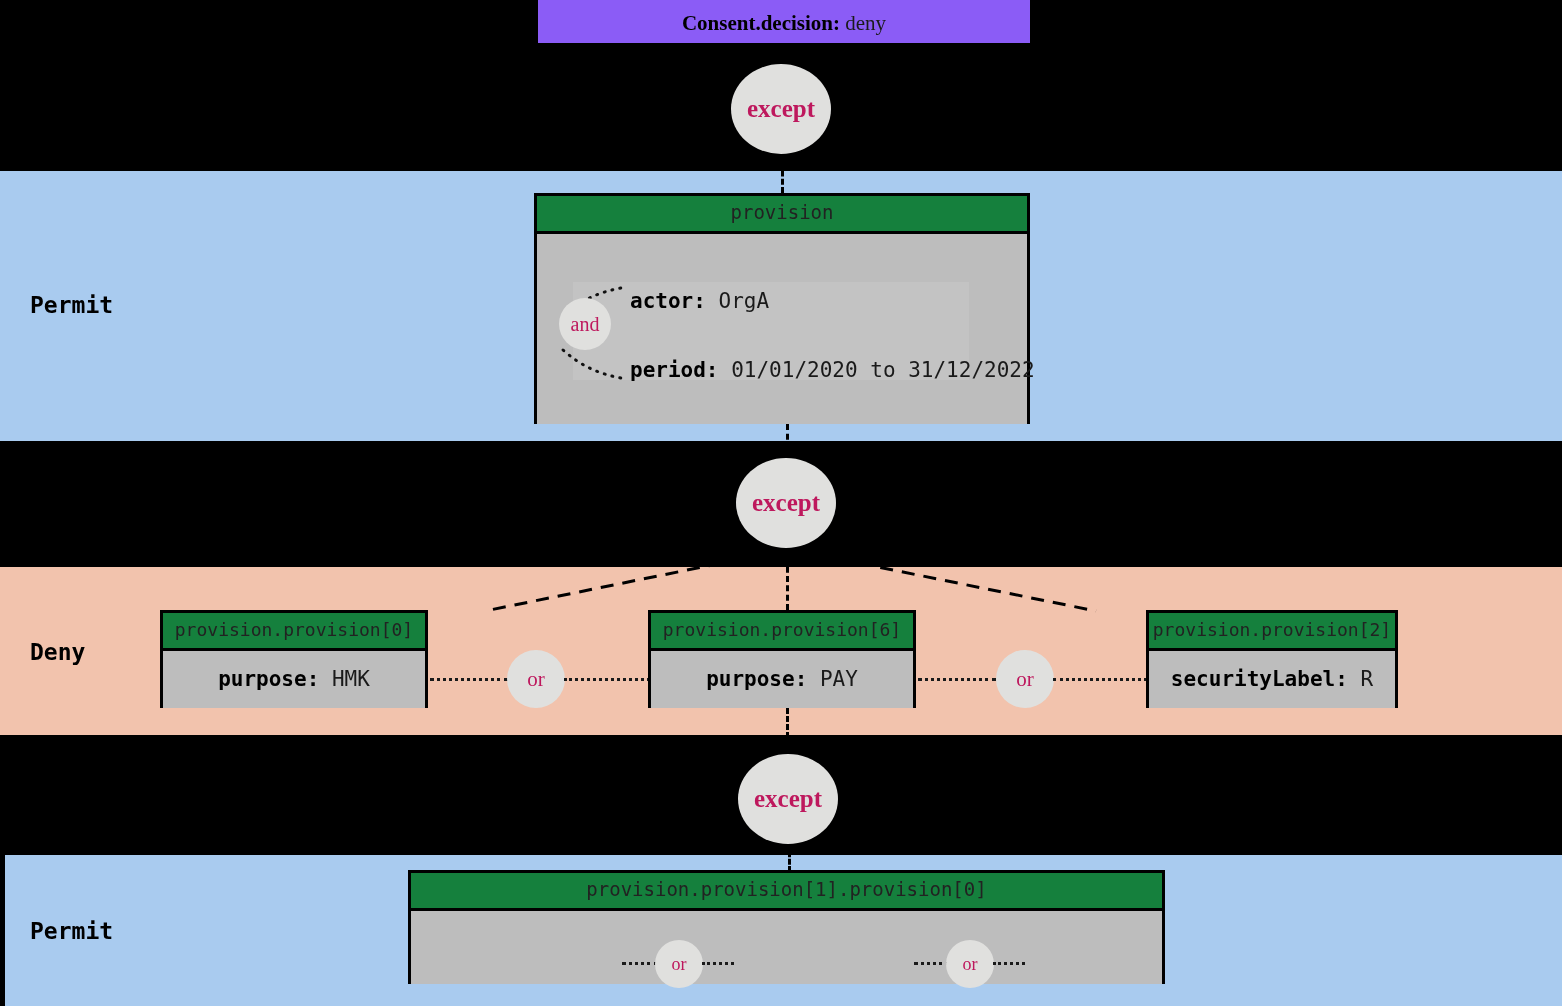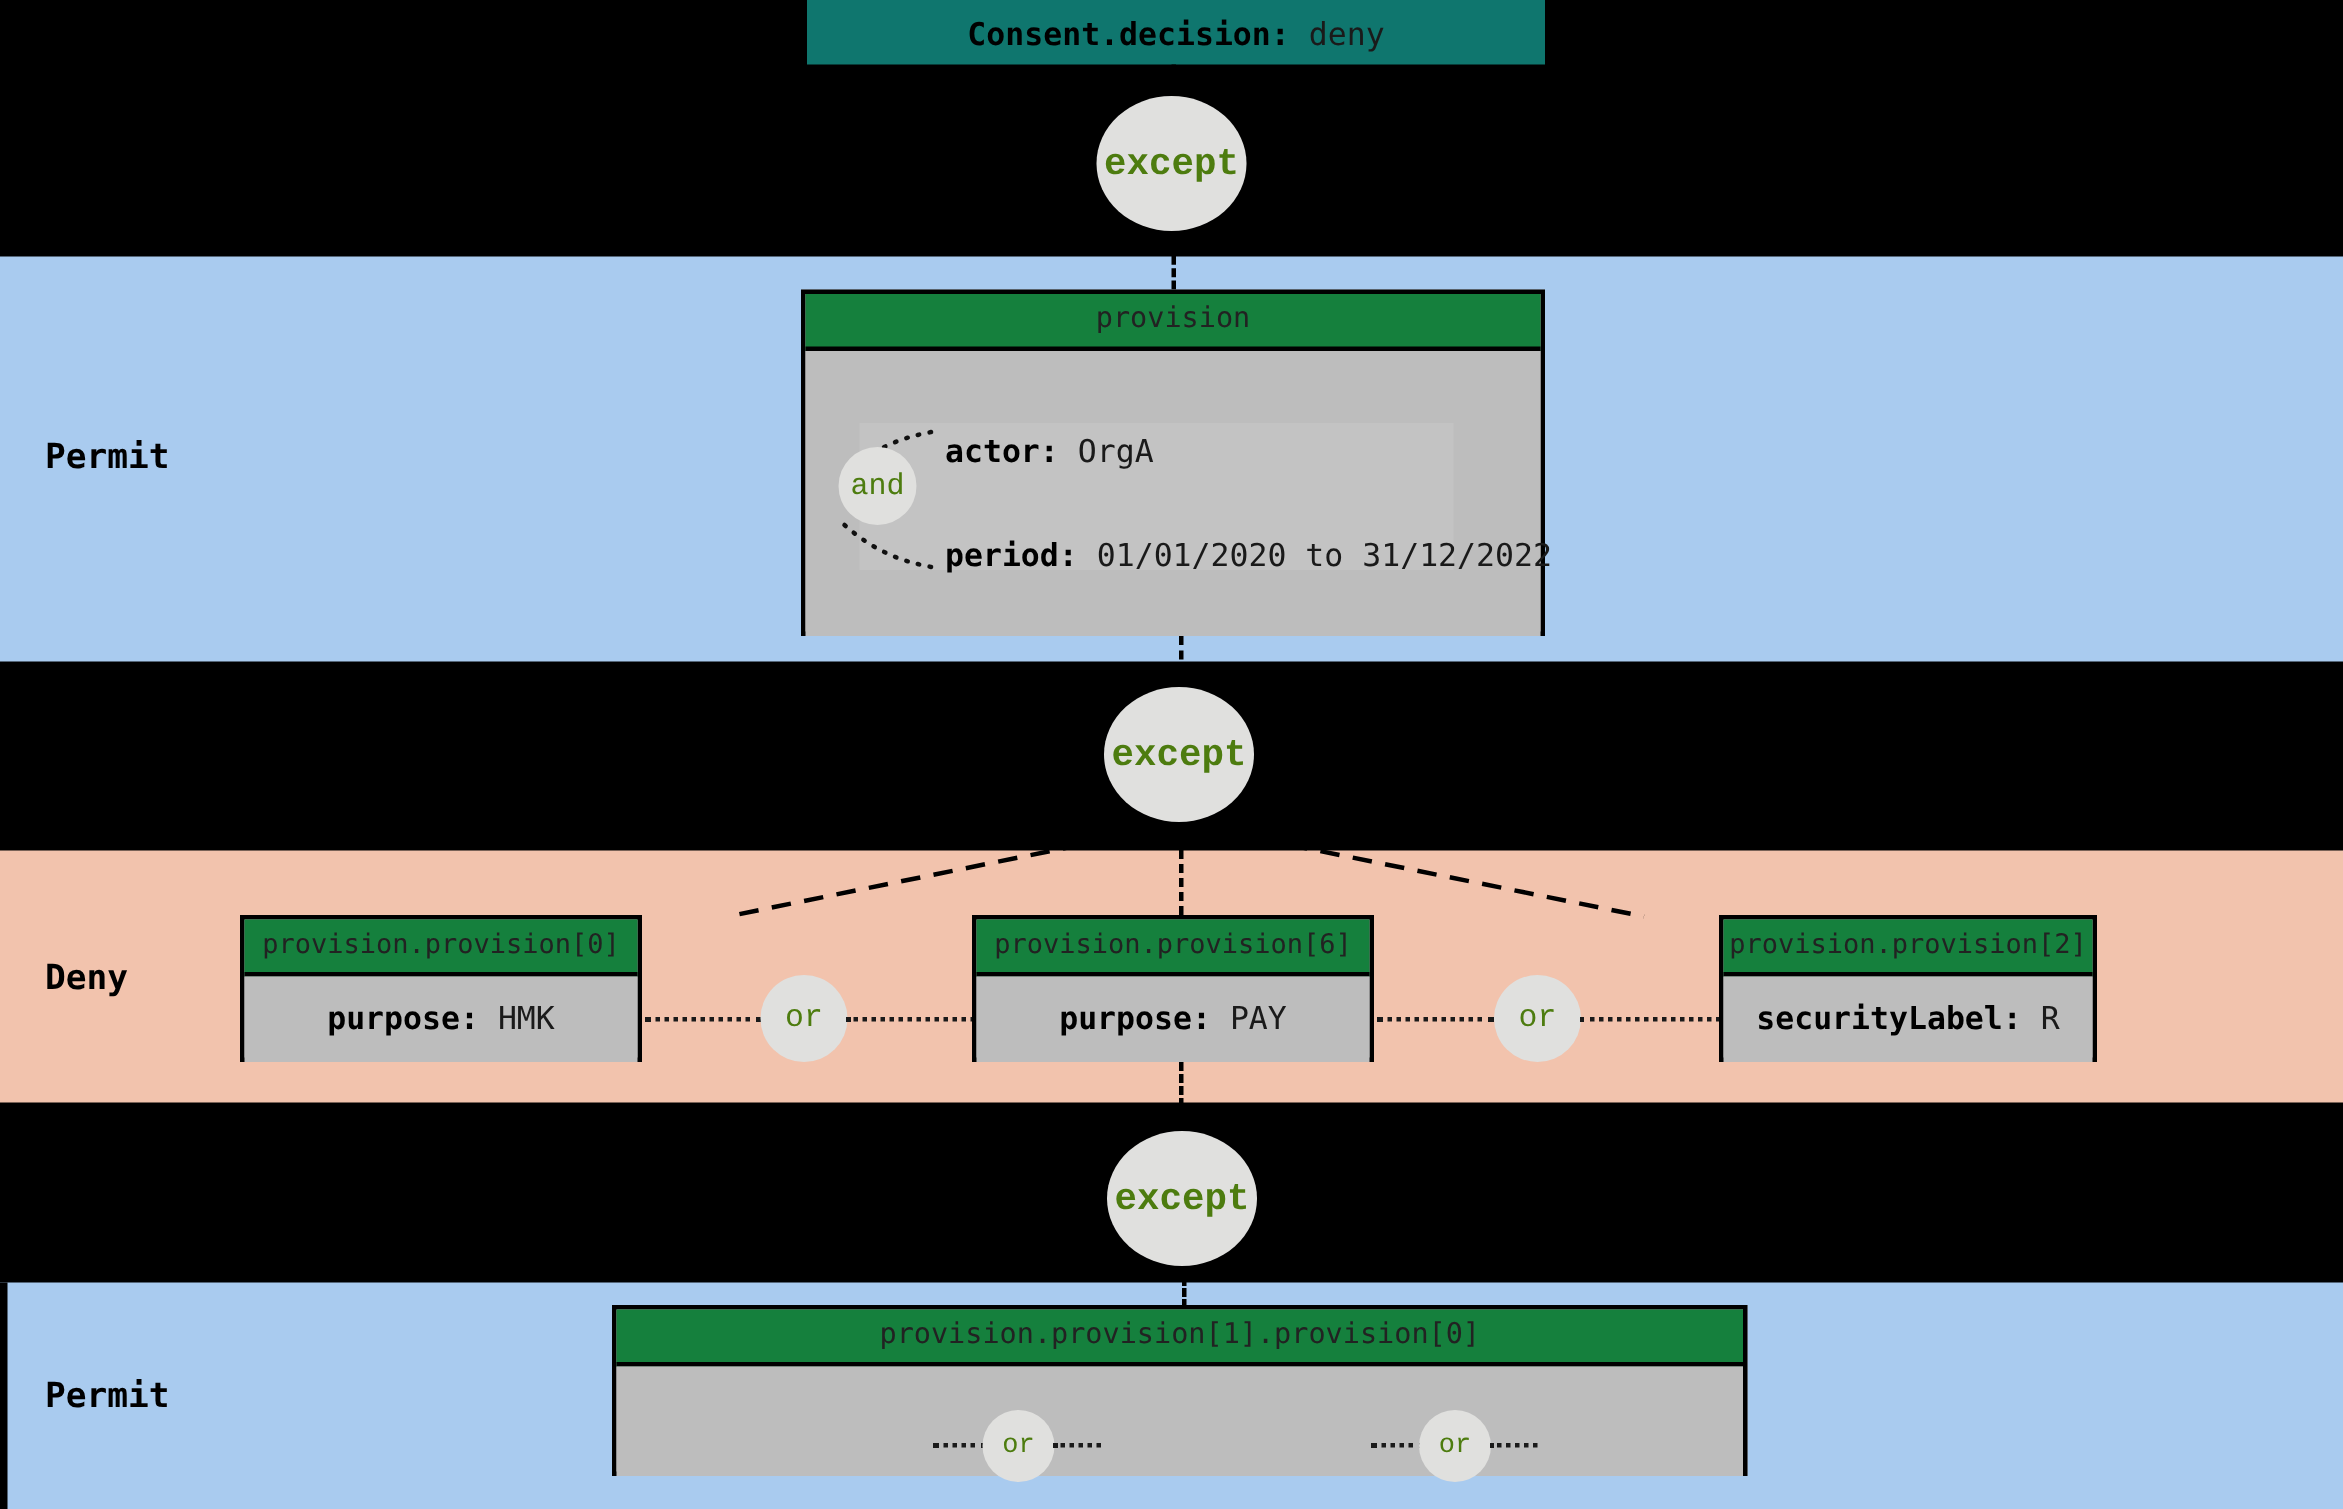--- a/index.html
+++ b/index.html
@@ -26,27 +26,27 @@
   .row b{font-weight:bold;color:#000;}
 
   .inner-panel{position:absolute;background:#c3c3c3;}
 
   
   .oneline{position:absolute;white-space:nowrap;font-size:21px;color:#1a1a1a;
            left:0;right:0;text-align:center;}
   .oneline b{font-weight:bold;color:#000;}
 
   
-  .topbox{position:absolute;background:#0f766e;box-sizing:border-box;}
+  .topbox{position:absolute;background:#8b5cf6;box-sizing:border-box;font-family:Liberation Serif, serif;}
   .topbox .oneline{font-size:21px;}
 
   
   .bubble{position:absolute;background:#e0e0de;border-radius:50%;
           display:flex;align-items:center;justify-content:center;
-          font-family:Liberation Mono, monospace;color:#4d7c0f;text-align:right;}
+          font-family:Liberation Serif, serif;color:#be185d;text-align:right;}
   .bubble-except{font-weight:bold;font-size:25px;}
   .bubble-and{font-size:20px;font-weight:normal;}
   .bubble-or{font-size:21px;font-weight:normal;}
   .bubble-or-inline{font-size:18px;font-weight:normal;}
 
   
   .vline{position:absolute;width:0;border-left:3px dashed #000;}
   .dotline{position:absolute;height:0;border-top:3px dotted #1a1a1a;}
   .diag{position:absolute;}
   .dotcurve{position:absolute;}

